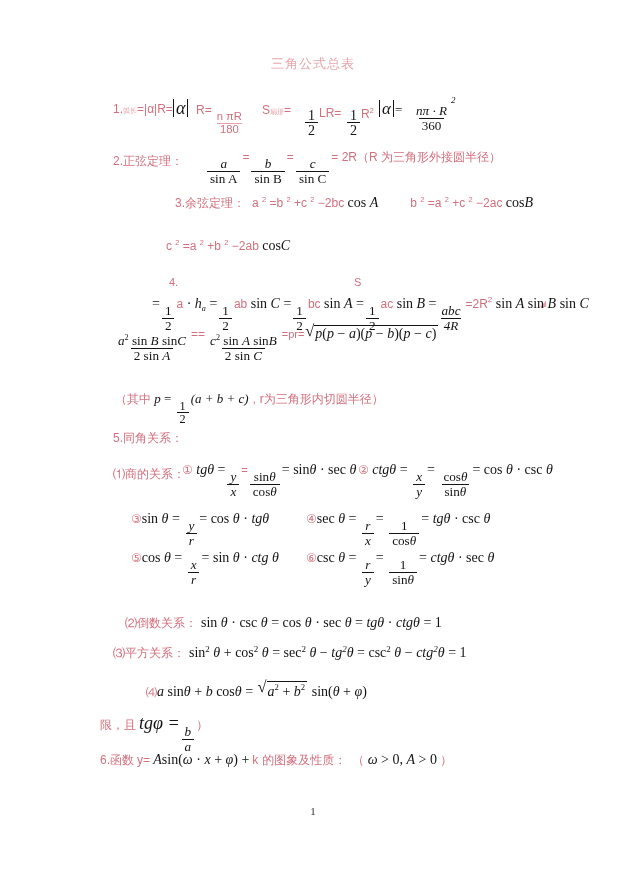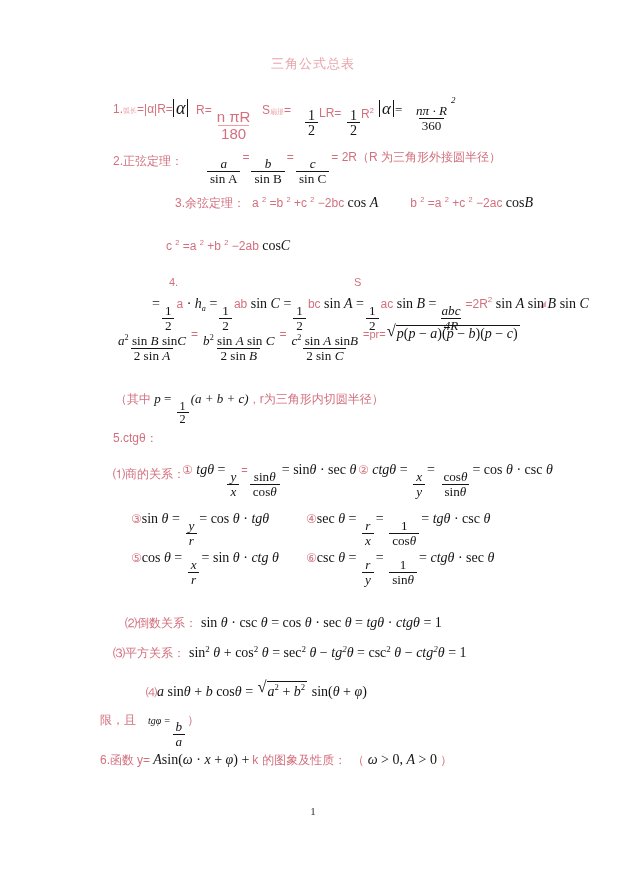--- a/index.html
+++ b/index.html
@@ -68,21 +68,21 @@
 
   <div class="title">三角公式总表</div>
 
   <div class="row" style="top:103px;left:113px;font-size:12px;">
     <span class="sans pink-strong">1.</span><span class="sans pink" style="font-size:7px;">弧长</span><span class="sans pink-strong">=|α|R=</span>
   </div>
   <div class="row" style="top:99px;left:172px;font-size:18px;">
     <span class="m blk abs"><span>α</span></span>
   </div>
   <div class="row" style="top:104px;left:196px;font-size:12px;">
-    <span class="sans pink-strong">R=</span><span class="fr pinkline sans pink-strong" style="font-size:16px;">
+    <span class="sans pink-strong">R=</span><span class="fr pinkline sans pink-strong" style="font-size:12px;">
         <span class="n">n πR</span>
         <span class="d">180</span>
       </span>
   </div>
 
   <div class="row" style="top:104px;left:262px;font-size:12px;">
     <span class="sans pink-strong">S</span><span class="sans pink" style="font-size:7px;">扇形</span><span class="sans pink-strong">=</span>
   </div>
   <div class="row" style="top:100px;left:303px;font-size:15px;">
     <span class="fr mr blk">
@@ -168,38 +168,35 @@
       </span><span class="sans pink-strong" style="font-size:12px;">ac</span><span class="mr blk"> sin </span><span class="m blk">B</span><span class="mr blk"> =</span><span class="fr">
         <span class="n m blk">abc</span>
         <span class="d m blk">4R</span>
       </span><span class="sans pink-strong" style="font-size:12px;">=2R</span><span class="sup sans pink-strong" style="font-size:8px;">2</span><span class="mr blk"> sin </span><span class="m blk">A</span><span class="mr blk"> sin </span><span class="m blk">B</span><span class="mr blk"> sin </span><span class="m blk">C</span>
   </div>
 
   <div class="row" style="top:325px;left:113px;font-size:14px;">
     <span class="fr">
         <span class="n blk"><span class="m">a</span><span class="sup">2</span><span class="mr"> sin </span><span class="m">B</span><span class="mr"> sin</span><span class="m">C</span></span>
         <span class="d mr blk">2 sin <span class="m">A</span></span>
-      </span><span class="sans pink-strong" style="font-size:12px;">=</span><span class="fr">
-        <span class="n blk"><span class="m">b</span><span class="sup">2</span><span class="mr"> sin </span><span class="m">A</span><span class="mr"> sin </span><span class="m">C</span></span>
-        <span class="d mr blk">2 sin <span class="m">B</span></span>
-      </span><span class="sans pink-strong" style="font-size:12px;">=</span><span class="fr">
+      </span><span class="sans pink-strong" style="font-size:12px;">=</span><span class="sans pink-strong" style="font-size:12px;">=</span><span class="fr">
         <span class="n blk"><span class="m">c</span><span class="sup">2</span><span class="mr"> sin </span><span class="m">A</span><span class="mr"> sin</span><span class="m">B</span></span>
         <span class="d mr blk">2 sin <span class="m">C</span></span>
       </span><span class="sans pink-strong" style="font-size:11px;">=pr=</span><span class="sq blk" style="font-size:14px;"><span class="bar"><span class="m">p</span><span class="mr">(</span><span class="m">p</span><span class="mr"> − </span><span class="m">a</span><span class="mr">)(</span><span class="m">p</span><span class="mr"> − </span><span class="m">b</span><span class="mr">)(</span><span class="m">p</span><span class="mr"> − </span><span class="m">c</span><span class="mr">)</span></span></span>
   </div>
 
   <div class="row" style="top:392px;left:115px;font-size:13px;">
     <span class="sans pink-strong" style="font-size:12px;">（其中</span><span class="m blk"> p</span><span class="mr blk"> = </span><span class="fr">
         <span class="n mr blk">1</span>
         <span class="d mr blk">2</span>
       </span><span class="m blk">(a + b + c)</span><span class="sans pink-strong" style="font-size:11px;">，</span><span class="sans pink-strong" style="font-size:12px;">r</span><span class="sans pink-strong" style="font-size:12px;">为三角形内切圆半径）</span>
   </div>
 
   <div class="row" style="top:432px;left:113px;font-size:12px;">
-    <span class="sans pink-strong">5.</span><span class="sans pink-strong">ctgθ：</span>
+    <span class="sans pink-strong">5.</span><span class="sans pink-strong">同角关系：</span>
   </div>
 
   <div class="row" style="top:468px;left:113px;font-size:12px;">
     <span class="sans pink-strong">⑴商的关系：</span>
   </div>
   <div class="row" style="top:463px;left:182px;font-size:14px;">
     <span class="circnum pink-strong" style="font-size:12px;">①</span><span class="m blk"> tgθ</span><span class="mr blk"> =</span><span class="fr">
         <span class="n m blk">y</span>
         <span class="d m blk">x</span>
       </span><span class="sans pink-strong" style="font-size:11px;">=</span><span class="fr">
@@ -254,21 +251,21 @@
   </div>
 
   <div class="row" style="top:645px;left:113px;font-size:12px;">
     <span class="sans pink-strong">⑶平方关系：</span><span class="mr blk" style="font-size:14px;margin-left:4px;">sin</span><span class="sup mr blk" style="font-size:9px;">2</span><span class="m blk" style="font-size:14px;"> θ</span><span class="mr blk" style="font-size:14px;"> + cos</span><span class="sup mr blk" style="font-size:9px;">2</span><span class="m blk" style="font-size:14px;"> θ</span><span class="mr blk" style="font-size:14px;"> = sec</span><span class="sup mr blk" style="font-size:9px;">2</span><span class="m blk" style="font-size:14px;"> θ</span><span class="mr blk" style="font-size:14px;"> − </span><span class="m blk" style="font-size:14px;">tg</span><span class="sup m blk" style="font-size:9px;">2</span><span class="m blk" style="font-size:14px;">θ</span><span class="mr blk" style="font-size:14px;"> = csc</span><span class="sup mr blk" style="font-size:9px;">2</span><span class="m blk" style="font-size:14px;"> θ</span><span class="mr blk" style="font-size:14px;"> − </span><span class="m blk" style="font-size:14px;">ctg</span><span class="sup m blk" style="font-size:9px;">2</span><span class="m blk" style="font-size:14px;">θ</span><span class="mr blk" style="font-size:14px;"> = 1</span>
   </div>
 
   <div class="row" style="top:681px;left:146px;font-size:14px;">
     <span class="sans pink-strong" style="font-size:11px;">⑷</span><span class="m blk">a</span><span class="mr blk"> sin</span><span class="m blk">θ</span><span class="mr blk"> + </span><span class="m blk">b</span><span class="mr blk"> cos</span><span class="m blk">θ</span><span class="mr blk"> = </span><span class="sq blk"><span class="bar"><span class="m">a</span><span class="sup">2</span><span class="mr"> + </span><span class="m">b</span><span class="sup">2</span></span></span><span class="mr blk"> sin(</span><span class="m blk">θ</span><span class="mr blk"> + </span><span class="m blk">φ</span><span class="mr blk">)</span>
   </div>
   <div class="row" style="top:714px;left:100px;font-size:12px;">
-    <span class="sans pink-strong">限，且</span><span class="m blk" style="font-size:10px;margin-left:12px;">tgφ =</span><span class="fr" style="font-size:14px;">
+    <span class="sans pink-strong">限，且</span><span class="m blk" style="font-size:18px;margin-left:3px;">tgφ =</span><span class="fr" style="font-size:14px;">
         <span class="n m blk">b</span>
         <span class="d m blk">a</span>
       </span><span class="sans pink-strong">）</span>
   </div>
 
   <div class="row" style="top:753px;left:100px;font-size:12px;">
     <span class="sans pink-strong">6.</span><span class="sans pink-strong">函数</span><span class="sans pink-strong" style="margin-left:3px;">y=</span><span class="m blk" style="font-size:14px;"> A</span><span class="mr blk" style="font-size:14px;">sin(</span><span class="m blk" style="font-size:14px;">ω</span><span class="mr blk" style="font-size:14px;"> · </span><span class="m blk" style="font-size:14px;">x</span><span class="mr blk" style="font-size:14px;"> + </span><span class="m blk" style="font-size:14px;">φ</span><span class="mr blk" style="font-size:14px;">) +</span><span class="sans pink-strong" style="margin-left:3px;">k</span><span class="sans pink-strong" style="margin-left:4px;">的图象及性质：</span><span class="sans pink-strong" style="margin-left:6px;">（ <span class="m blk" style="font-size:14px;">ω</span><span class="mr blk" style="font-size:14px;"> &gt; 0, </span><span class="m blk" style="font-size:14px;">A</span><span class="mr blk" style="font-size:14px;"> &gt; 0</span> ）</span>
   </div>
 
   <div class="pgnum">1</div>

